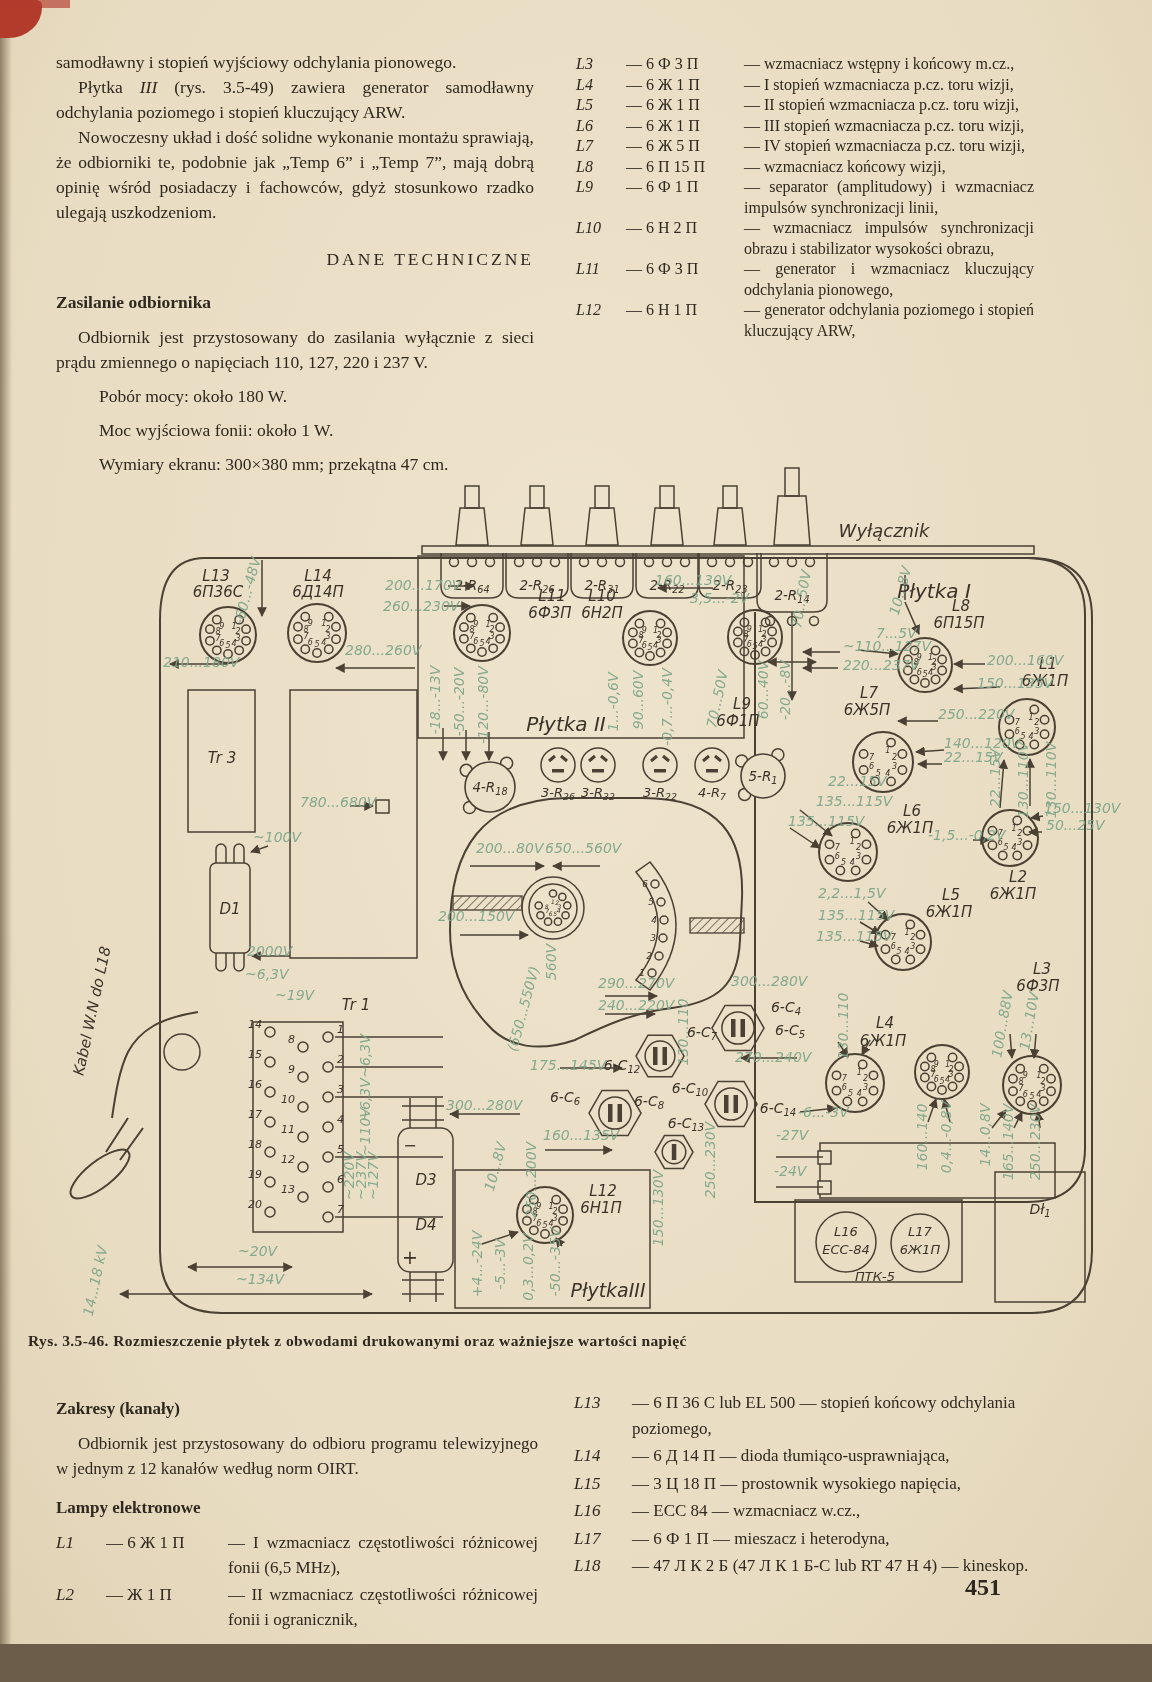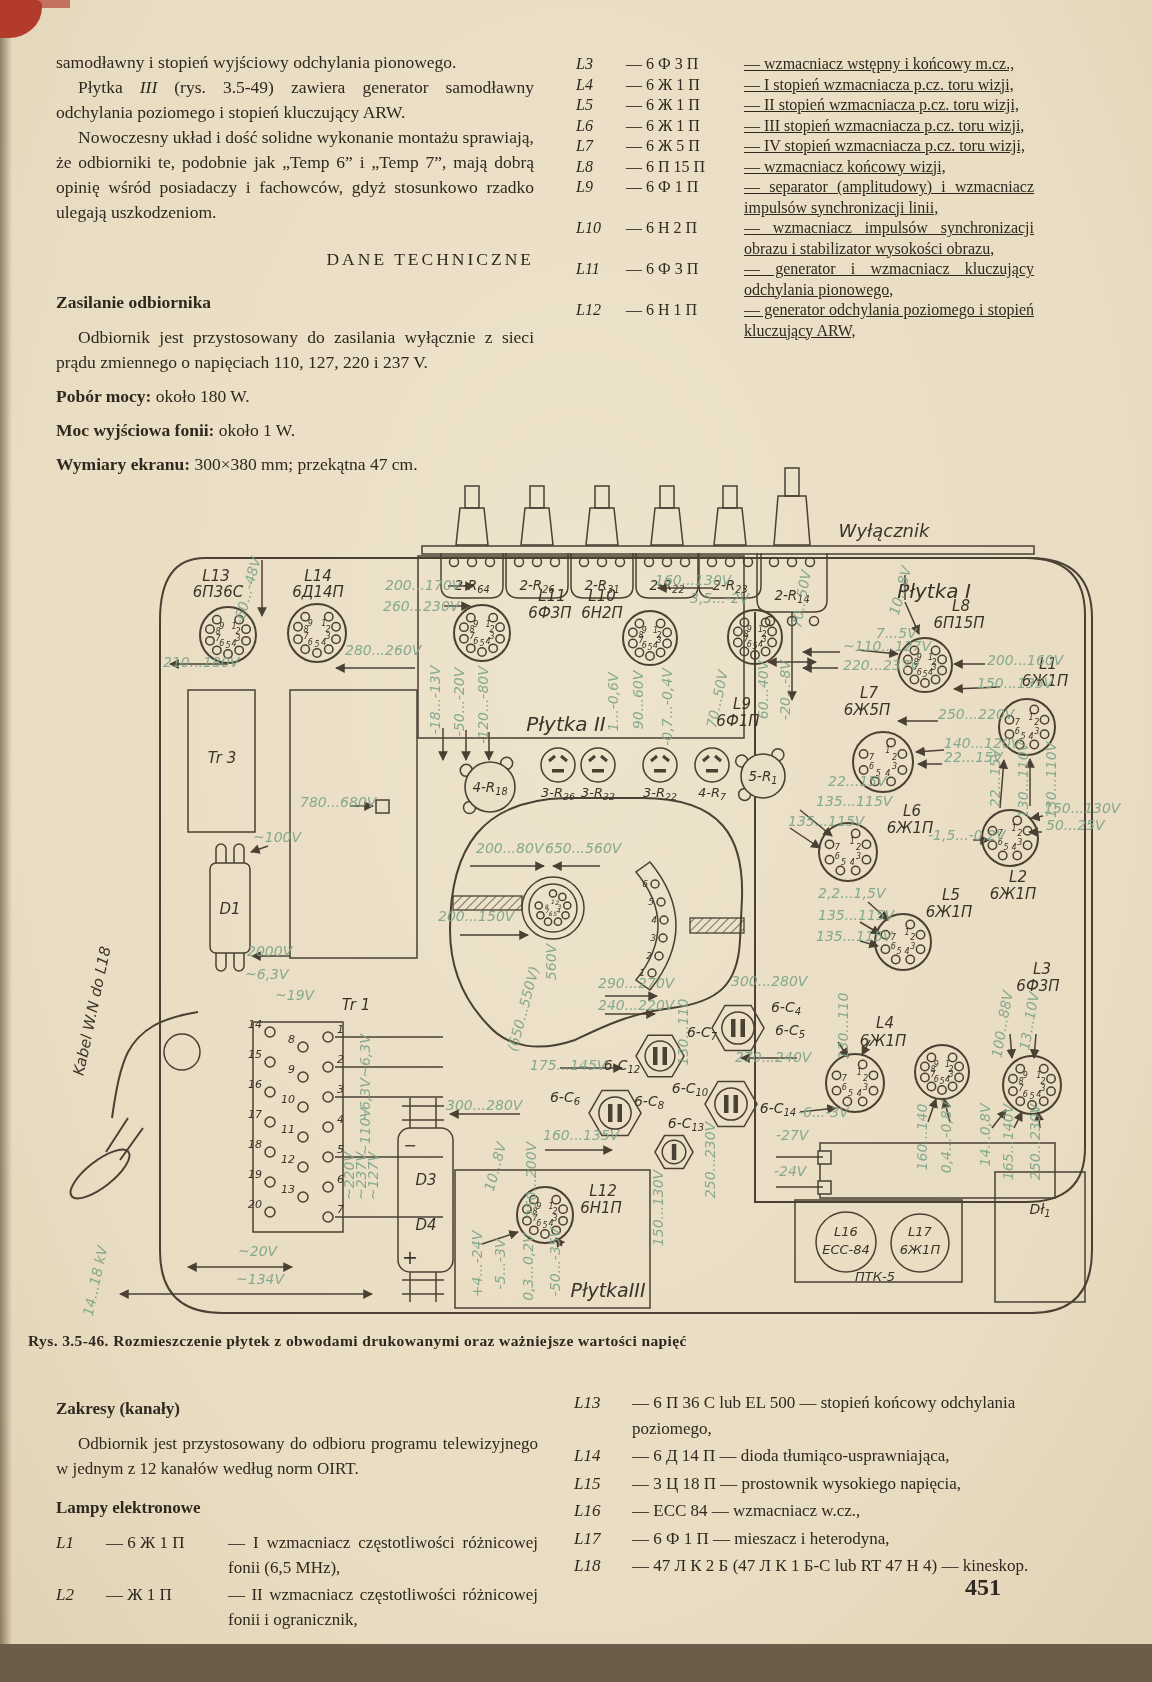--- a/index.html
+++ b/index.html
@@ -16,24 +16,24 @@
   .abs{position:absolute;}
   .col-tl{left:56px;top:50px;width:478px;font-size:17.5px;line-height:25px;text-align:justify;}
   .col-tr{left:576px;top:54px;width:458px;font-size:16px;line-height:20.5px;}
   .col-bl{left:56px;top:1388px;width:482px;font-size:17px;line-height:25px;text-align:justify;}
   .col-br{left:574px;top:1388px;width:464px;font-size:17px;line-height:25.5px;}
   p{margin:0;}
   .indent{text-indent:22px;}
   .h-center{text-align:right;font-weight:normal;letter-spacing:3px;margin:22px 0 18px 0;font-size:17.5px;}
   .h-bold{font-weight:bold;margin:14px 0 10px 0;}
   .spec{margin-top:9px;text-align:left;}
-  .spec b{font-weight:bold;}
+  .spec b{font-weight:normal;margin-left:43px;}
   .tube-entry{display:grid;grid-template-columns:46px 114px 1fr;column-gap:4px;}
   .tube-entry .tid{font-style:italic;}
-  .tube-entry .tdesc{text-align:justify;text-decoration:underline;}
+  .tube-entry .tdesc{text-align:justify;}
   .tube-entry2{display:grid;grid-template-columns:46px 118px 1fr;column-gap:4px;margin-top:2px;}
   .tube-entry3{display:grid;grid-template-columns:54px 1fr;column-gap:4px;margin-top:2px;}
   .tube-entry2 .tid,.tube-entry3 .tid{font-style:italic;}
   .caption{left:0;top:1332px;width:1152px;text-align:left;font-weight:bold;font-size:15.5px;letter-spacing:.4px;padding-left:28px;}
   .page-num{left:965px;top:1574px;font-weight:bold;font-size:24px;}
   .figure{left:0;top:466px;width:1152px;height:852px;}
   svg text{font-family:"DejaVu Sans",sans-serif;font-style:italic;fill:#3b332a;}
   svg .ann{fill:#7da58a;opacity:.92;}
 </style>
 </head>

